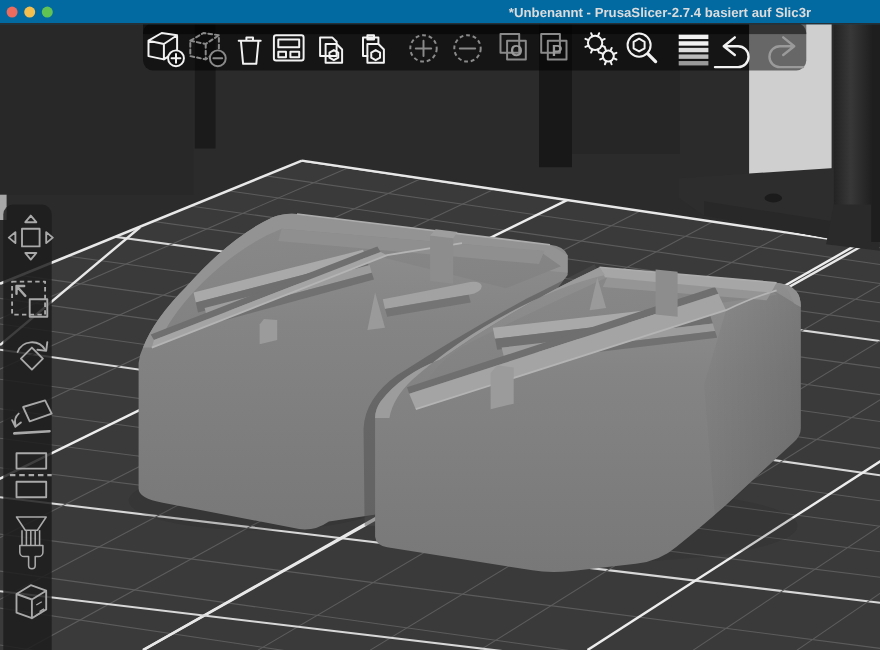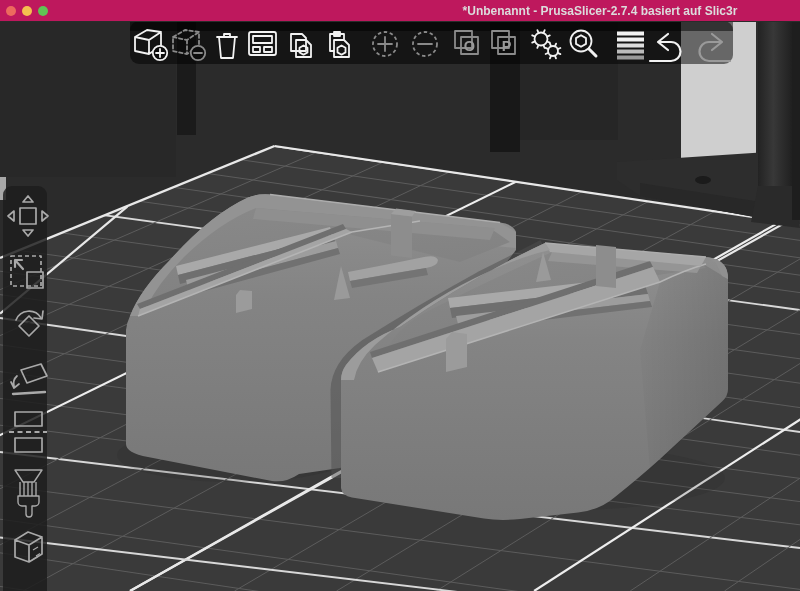--- a/index.html
+++ b/index.html
@@ -1,15 +1,15 @@
 <!DOCTYPE html>
 <html><head><meta charset="utf-8"><style>
 * { margin:0; padding:0; box-sizing:border-box; }
 body { width:800px; height:591px; font-family:"Liberation Sans", sans-serif; background:#232323; overflow:hidden; position:relative; }
-#titlebar { position:absolute; top:0; left:0; width:800px; height:22px; background:#be185d; border-bottom:1px solid #2b2b2b; }
+#titlebar { position:absolute; top:0; left:0; width:800px; height:22px; background:#0369a1; border-bottom:1px solid #2b2b2b; }
 .tl { position:absolute; top:6px; width:10px; height:10px; border-radius:50%; }
 #title { position:absolute; top:4px; left:380px; width:440px; text-align:center; font-size:12px; font-weight:bold; color:#dcdcdc; }
 </style></head>
 <body>
 <svg width="800" height="591" viewBox="0 0 800 591" style="position:absolute;top:0;left:0">
     <defs>
 <linearGradient id="cyl" x1="0" y1="0" x2="1" y2="0">
 <stop offset="0" stop-color="#232323"></stop>
         <stop offset="0.45" stop-color="#383838"></stop>
         <stop offset="1" stop-color="#202020"></stop>

